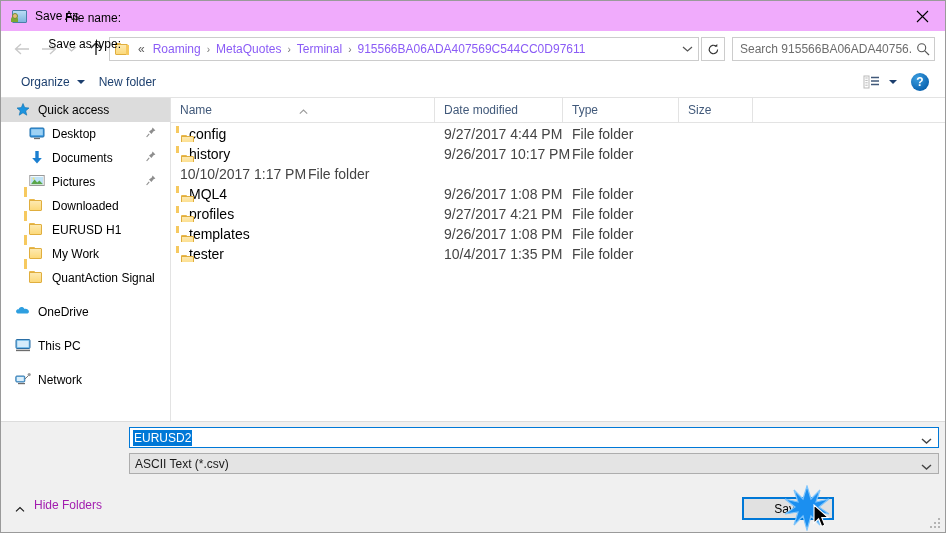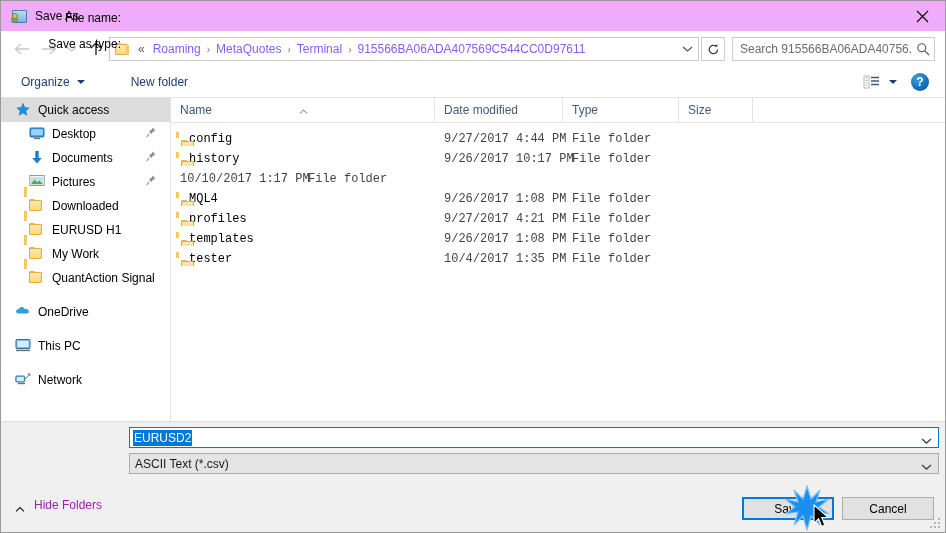--- a/index.html
+++ b/index.html
@@ -194,21 +194,21 @@
   }
   .tb-item {
     font-size: 12px;
     color: #1c3f6e;
     display: flex;
     align-items: center;
     height: 24px;
     padding: 0 7px;
   }
   .tb-item.organize { margin-left: 13px; }
-  .tb-item.newfolder { margin-left: 32px; }
+  .tb-item.newfolder { margin-left: 0; }
   .tb-caret {
     margin-left: 7px;
     width: 0; height: 0;
     border-left: 4px solid transparent;
     border-right: 4px solid transparent;
     border-top: 4px solid #1c3f6e;
   }
   .tb-right {
     position: absolute;
     right: 8px;
@@ -348,24 +348,23 @@
   .ch.filler { flex: 1 1 auto; border-right: none; }
   .sortcaret {
     position: absolute;
     left: 128px;
     top: 1px;
     width: 9px; height: 6px;
   }
   .row {
     height: 20px;
     display: flex;
-    align-items: flex-end;
-    font-size: 12px;
+    align-items: flex-start;
+    font-size: 14px;
     color: #000;
-    font-family: Liberation Mono, monospace;
   }
   .cell-name {
     width: 264px;
     display: flex;
     align-items: center;
     padding-left: 10px;
     box-sizing: border-box;
     white-space: nowrap;
     overflow: hidden;
   }
@@ -856,23 +855,20 @@
         <i style="left:8px;top:4px"></i>
       <i style="left:0;top:8px"></i>
         <i style="left:4px;top:8px"></i>
         <i style="left:8px;top:8px"></i>
     </div>
   </div>
 
   <div class="btn btn-save">
     <span>Save</span>
   </div>
-  <div class="btn btn-cancel">
-    <span>Cancel</span>
-  </div>
 
   <div class="burst">
     <svg width="46" height="46" viewBox="0 0 46 46">
       <path d="M23,1 L27,14 L36,5 L32,17 L45,14 L35,22 L45,29 L32,27 L36,40 L27,31 L23,45 L19,31 L10,40 L14,27 L1,29 L11,22 L1,14 L14,17 L10,5 L19,14 Z" fill="#1b8ff0" stroke="#7ec4fb" stroke-width="1.2"></path>
     </svg>
   </div>
   <div class="cursor">
     <svg width="20" height="26" viewBox="0 0 20 26">
       <path d="M1,1 L1,19.2 L5.6,14.8 L8.7,22.4 L11.8,21 L8.8,13.6 L15,13.4 Z" fill="#000000" stroke="#ffffff" stroke-width="1.1"></path>
     </svg>

